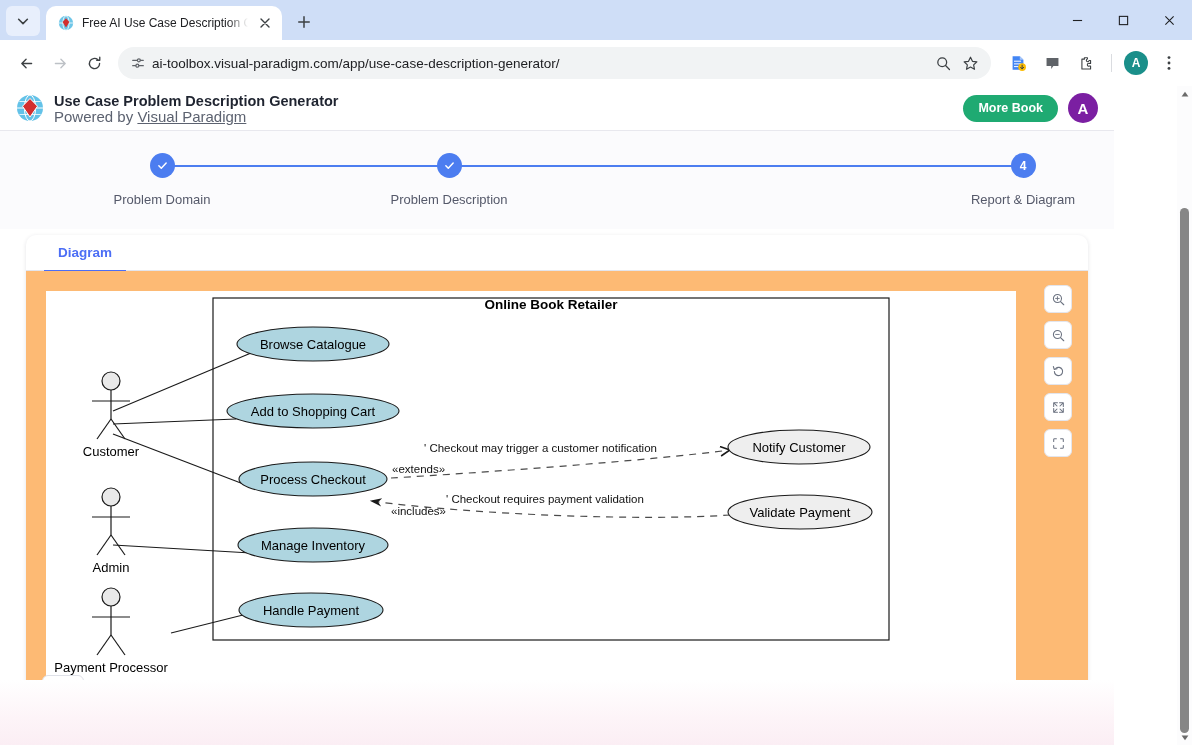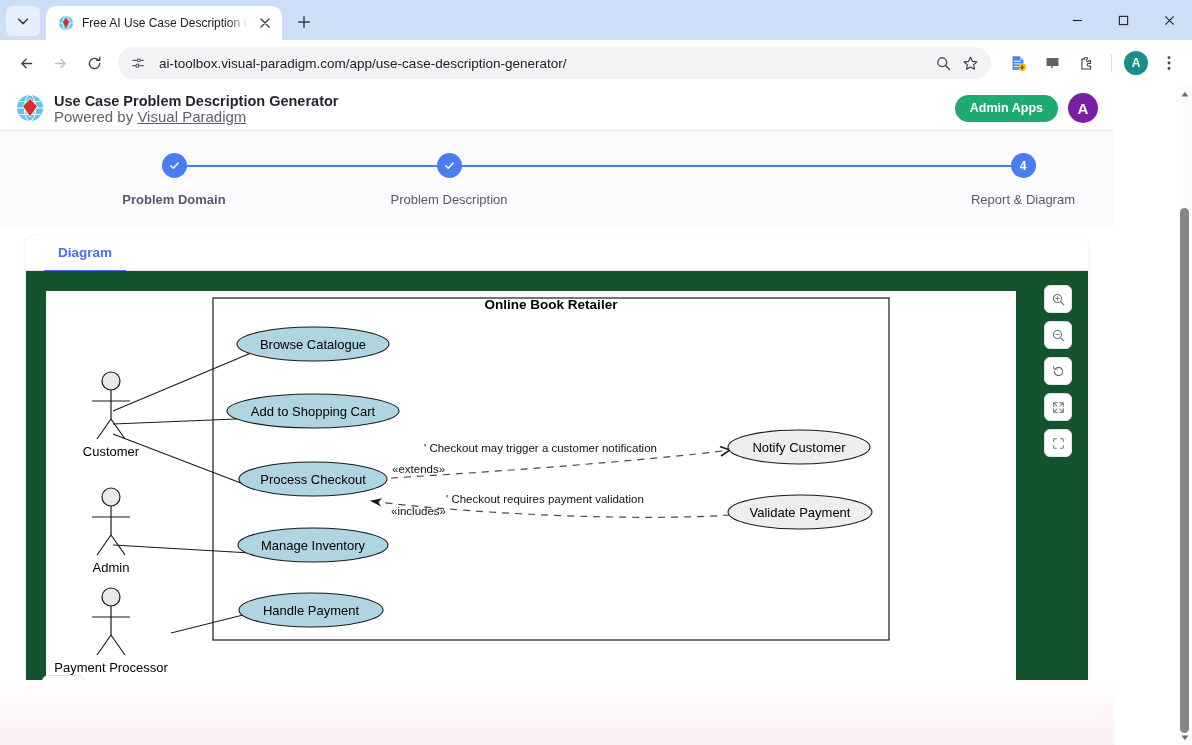--- a/index.html
+++ b/index.html
@@ -50,21 +50,21 @@
   .wc svg { width: 11px; height: 11px; }
 
   .toolbar {
     height: 46px; background: #ffffff; display: flex; align-items: center;
     padding: 0 10px; gap: 2px;
   }
   .navbtn { width: 32px; height: 32px; border-radius: 50%; display: flex; align-items: center; justify-content: center; cursor: pointer; }
   .navbtn svg { width: 17px; height: 17px; }
   .omnibox {
     flex: 1; height: 32px; background: #f1f3f4; border-radius: 16px;
-    display: flex; align-items: center; padding: 0 6px 0 12px; gap: 13px;
+    display: flex; align-items: center; padding: 0 6px 0 12px; gap: 6px;
     margin: 0 6px; cursor: text;
   }
   .omni-icon { width: 16px; height: 16px; flex: none; }
   .omni-url { flex: 1; font-size: 13.5px; color: #202124; white-space: nowrap; overflow: hidden; }
   .omni-right { display: flex; align-items: center; gap: 10px; padding-right: 6px; }
   .omni-right svg { width: 17px; height: 17px; cursor: pointer; }
   .ext-area { display: flex; align-items: center; gap: 8px; padding-left: 6px; }
   .ext { width: 26px; height: 26px; display: flex; align-items: center; justify-content: center; cursor: pointer; }
   .vsep { width: 1px; height: 18px; background: #dadce0; margin: 0 4px; }
   .profile-av {
@@ -124,21 +124,21 @@
   .tabbar { height: 36px; border-bottom: 1px solid #e3e5ec; display: flex; padding-left: 18px; gap: 37px; }
   .tabitem {
     padding: 0 14px; height: 36px; line-height: 36px; font-size: 13.5px;
     color: #5a5f70; cursor: pointer; position: relative;
   }
   .tabitem.active { color: #4c6ef5; font-weight: bold; }
   .tabitem.active::after {
     content: ""; position: absolute; left: 0; right: 0; bottom: -1px; height: 2px; background: #4c6ef5;
   }
 
-  .diagram-area { position: relative; height: 444px; background: #14532d; overflow: hidden; }
+  .diagram-area { position: relative; height: 444px; background: #fdba74; overflow: hidden; }
   .diagram-canvas { position: absolute; left: 20px; top: 20px; width: 970px; height: 400px; background: #ffffff; }
 
   .tools { position: absolute; right: 16px; top: 14px; display: flex; flex-direction: column; gap: 8px; }
   .tool {
     width: 28px; height: 28px; border: 1px solid #e3e5ec; border-radius: 6px; background: #fff;
     display: flex; align-items: center; justify-content: center; cursor: pointer;
   }
   .tool svg { width: 15px; height: 15px; }
   .zoom-badge {
     position: absolute; left: 16px; bottom: 14px; min-width: 42px; height: 26px;
@@ -294,31 +294,31 @@
           <line x1="1" y1="14" x2="27" y2="14" stroke="#ffffff" stroke-width="1"></line>
           <line x1="3.4" y1="7.5" x2="24.6" y2="7.5" stroke="#ffffff" stroke-width="0.8"></line>
           <line x1="3.4" y1="20.5" x2="24.6" y2="20.5" stroke="#ffffff" stroke-width="0.8"></line>
           <path d="M14 4.5 L21.5 12.2 L14 23 L6.5 12.2 Z" fill="#d32f2f" stroke="#ffffff" stroke-width="1"></path>
         </svg>
       </span>
       <div class="app-titles">
         <span class="app-title">Use Case Problem Description Generator</span>
         <span class="app-sub"><span>Powered by </span><a href="#">Visual Paradigm</a></span>
       </div>
-      <button class="more-apps">Admin Apps</button>
+      <button class="more-apps">More Book</button>
       <div class="user-av">A</div>
     </div>
 
     <div class="stepper-wrap">
       <div class="stepper">
         <div class="step-line" style="left:140px; width:287px;"></div>
         <div class="step-line" style="left:427px; width:287px;"></div>
         <div class="step-line" style="left:714px; width:287px;"></div>
 
-        <div class="step" style="left:152px;font-weight:bold;">
+        <div class="step" style="left:140px;">
           <div class="step-dot">
             <svg viewBox="0 0 16 16">
               <path d="M3.5 8.4 L6.5 11.4 L12.5 5" fill="none" stroke="#ffffff" stroke-width="1.8" stroke-linecap="round" stroke-linejoin="round"></path>
             </svg>
           </div>
           <div class="step-label">Problem Domain</div>
         </div>
 
         <div class="step" style="left:427px;text-align:center;">
           <div class="step-dot">

